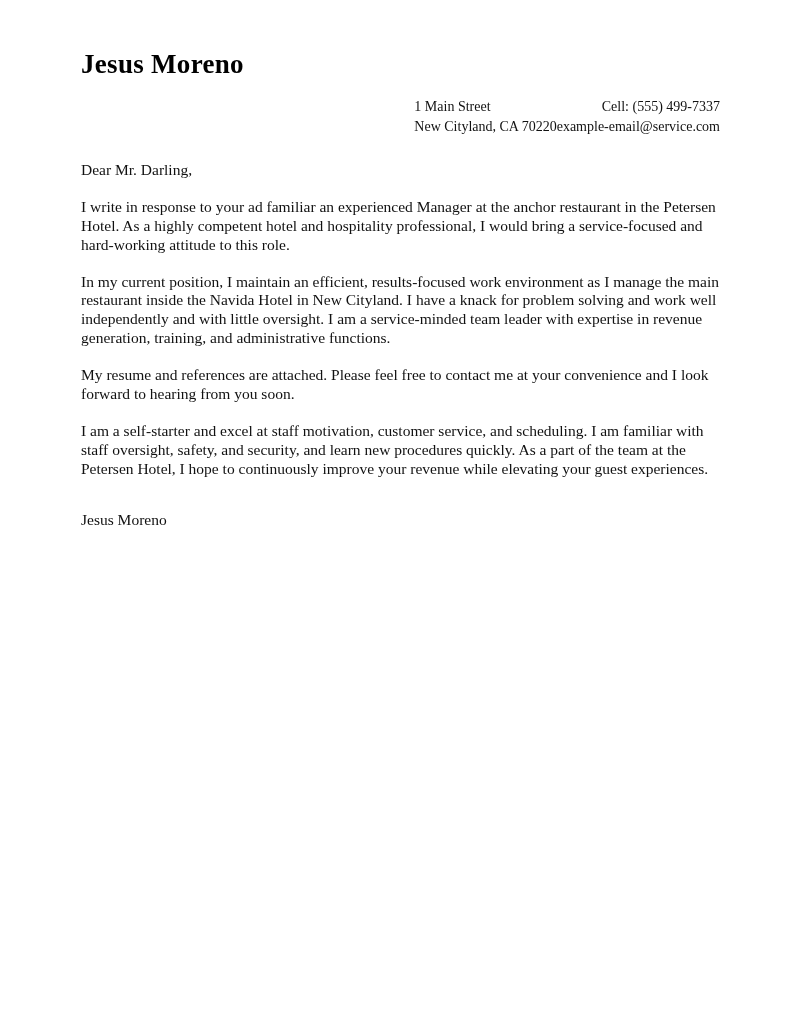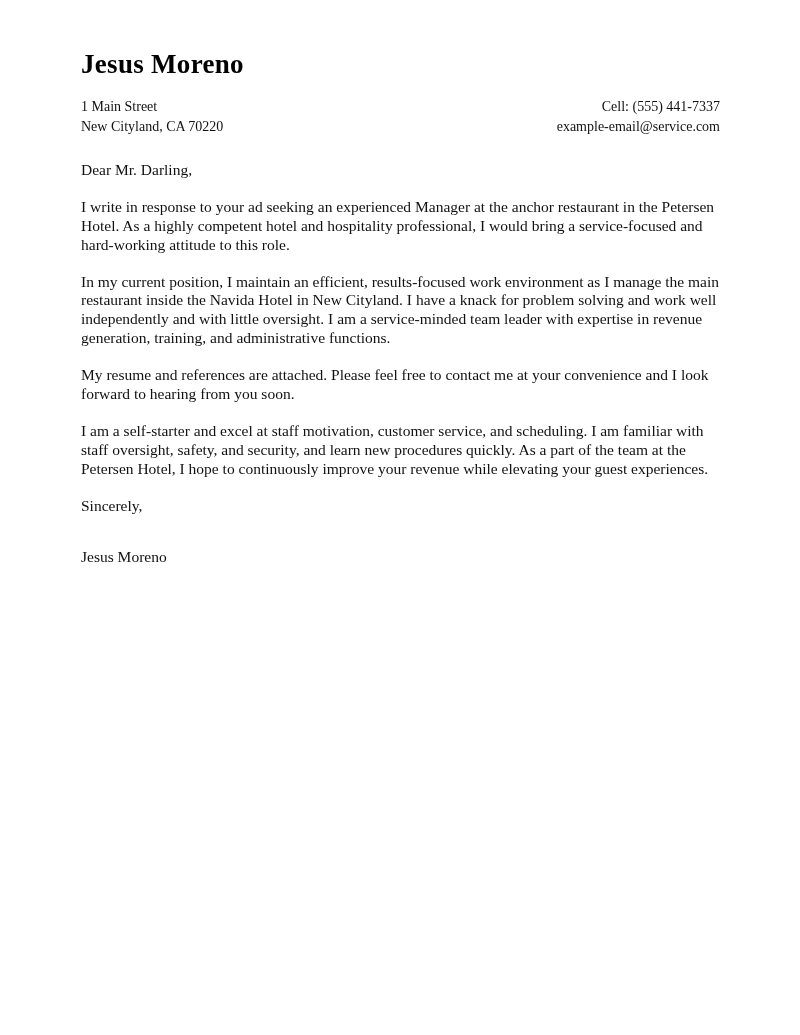--- a/index.html
+++ b/index.html
@@ -20,21 +20,21 @@
   }
   .name {
     font-size: 27px;
     font-weight: 700;
     letter-spacing: 0.3px;
     margin: 0 0 16px 0;
     color: #000000;
   }
   .contact-row {
     display: flex;
-    justify-content: space-between;
+    justify-content: flex-end;
     align-items: flex-start;
     font-size: 14px;
     line-height: 20px;
     margin: 0 0 10px 0;
   }
   .contact-right {
     text-align: right;
   }
   .salutation {
     margin: 24px 0 18px 0;
@@ -55,32 +55,31 @@
 <div class="page">
 
   <h1 class="name">Jesus Moreno</h1>
 
   <div class="contact-row">
     <div class="contact-left">
       <div>1 Main Street</div>
       <div>New Cityland, CA 70220</div>
     </div>
     <div class="contact-right">
-      <div>Cell: (555) 441-7337</div>
+      <div>Cell: (555) 499-7337</div>
       <div>example-email@service.com</div>
     </div>
   </div>
 
   <p class="salutation">Dear Mr. Darling,</p>
 
-  <p class="para">I write in response to your ad seeking an experienced Manager at the anchor restaurant in the Petersen Hotel. As a highly competent hotel and hospitality professional, I would bring a service-focused and hard-working attitude to this role.</p>
+  <p class="para">I write in response to your ad familiar an experienced Manager at the anchor restaurant in the Petersen Hotel. As a highly competent hotel and hospitality professional, I would bring a service-focused and hard-working attitude to this role.</p>
 
   <p class="para">In my current position, I maintain an efficient, results-focused work environment as I manage the main restaurant inside the Navida Hotel in New Cityland. I have a knack for problem solving and work well independently and with little oversight. I am a service-minded team leader with expertise in revenue generation, training, and administrative functions.</p>
 
   <p class="para">My resume and references are attached. Please feel free to contact me at your convenience and I look forward to hearing from you soon.</p>
 
   <p class="para">I am a self-starter and excel at staff motivation, customer service, and scheduling. I am familiar with staff oversight, safety, and security, and learn new procedures quickly. As a part of the team at the Petersen Hotel, I hope to continuously improve your revenue while elevating your guest experiences.</p>
 
-  <p class="closing">Sincerely,</p>
 
   <p class="signature">Jesus Moreno</p>
 
 </div>
 
 </body></html>

